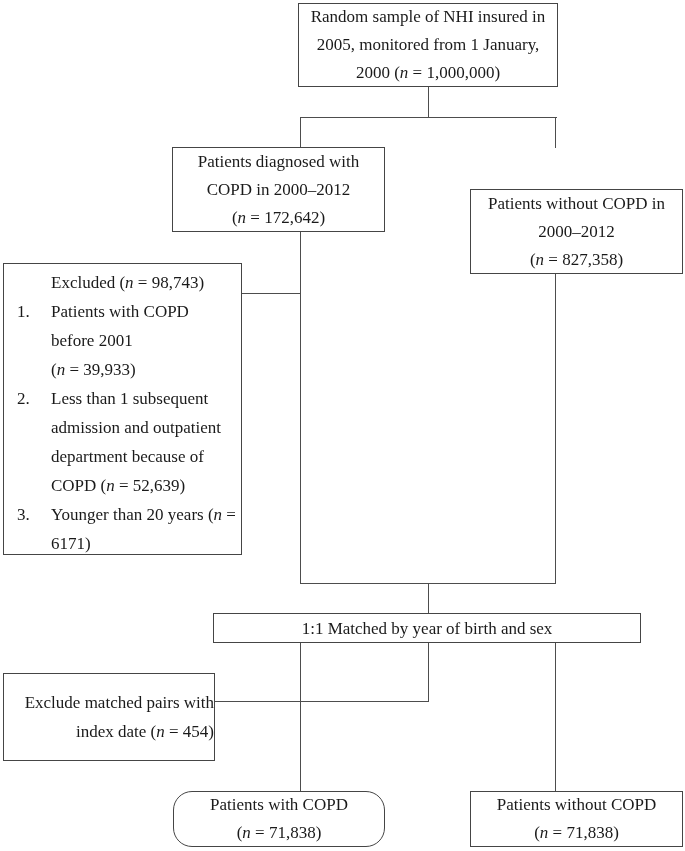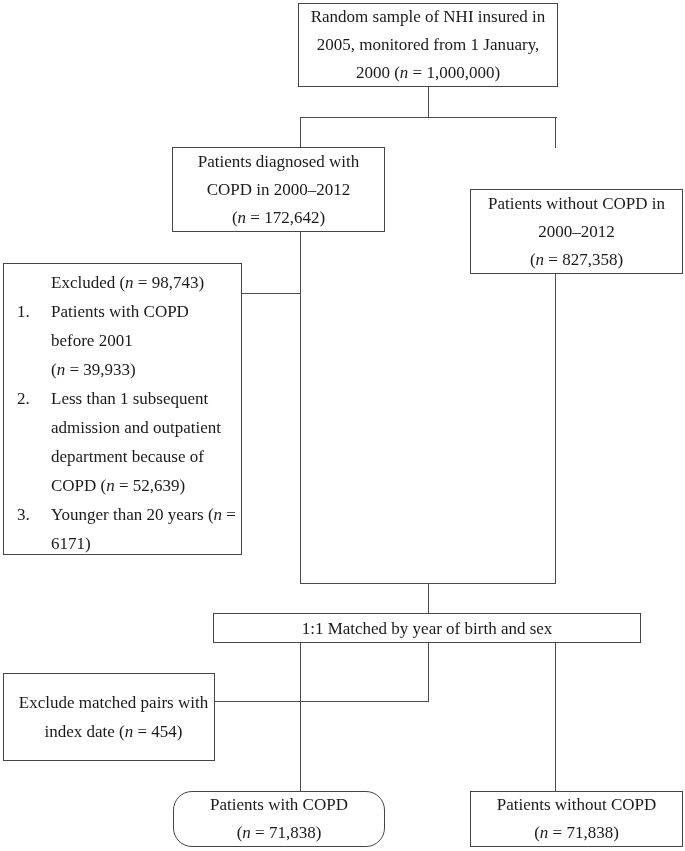--- a/index.html
+++ b/index.html
@@ -17,21 +17,21 @@
     background:#fff;
     box-sizing:border-box;
     font-size:17px;
   }
   .center-box{
     display:flex;flex-direction:column;justify-content:center;
     text-align:center;
   }
   .center-box .ln{line-height:28px;}
   .single .ln{line-height:27px;}
-  .left-box{display:flex;flex-direction:column;justify-content:center;text-align:center;}
+  .left-box{display:flex;flex-direction:column;justify-content:center;text-align:right;}
   .left-box .ln{line-height:29px;padding-left:9px;}
   .list-box{padding-top:4px;box-sizing:border-box;}
   .list-box .row{display:flex;line-height:29px;}
   .list-box .num{width:34px;padding-left:13px;flex:0 0 auto;}
   .list-box .txt{flex:1 1 auto;}
   .vline,.hline{position:absolute;background:var(--line,#4d4d4d);}
   i{font-style:italic;}
 </style>
 </head>
 <body>

